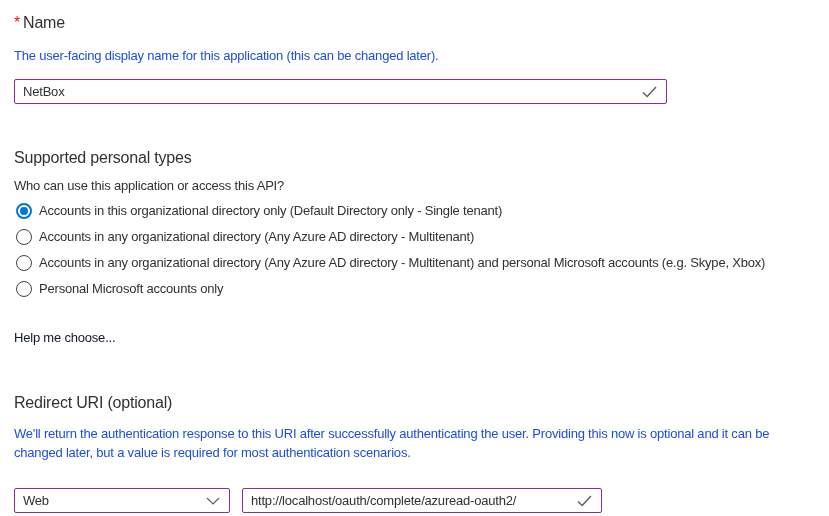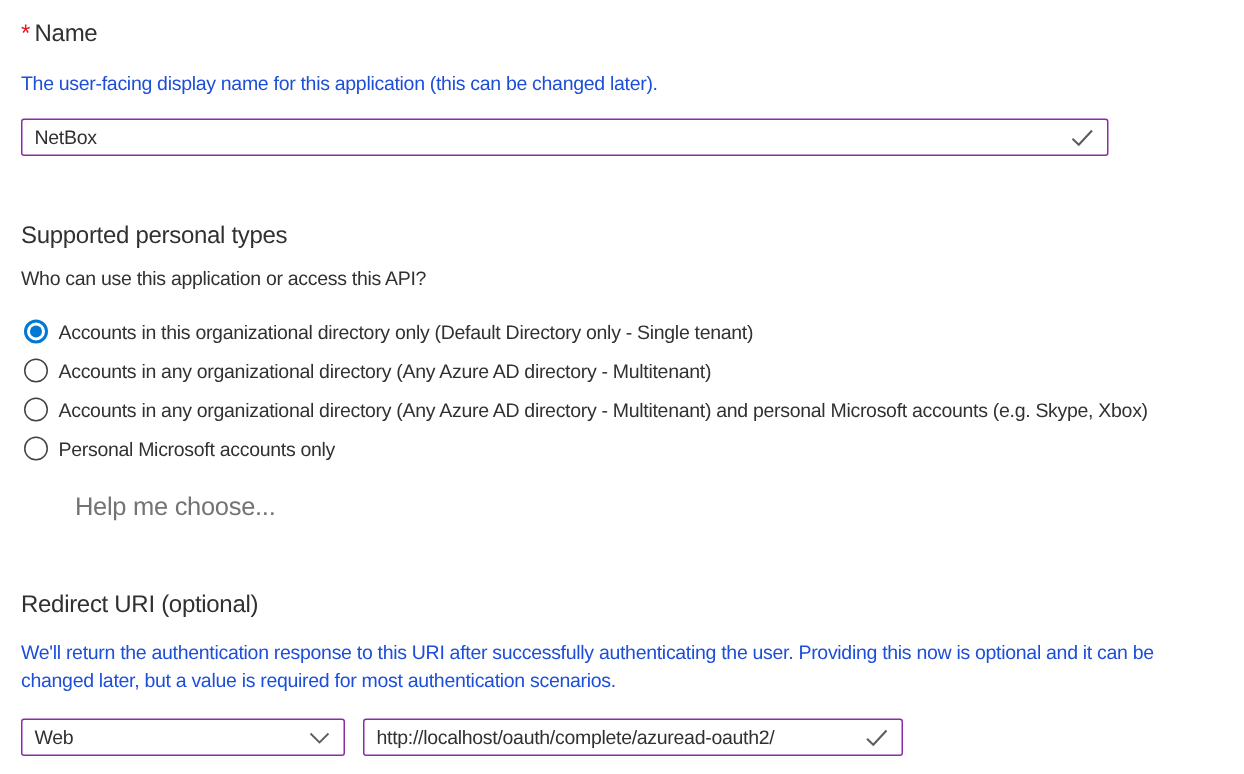--- a/index.html
+++ b/index.html
@@ -33,21 +33,21 @@
 
   .field-wrap {
     position: relative;
     height: 25px;
     border: 1px solid #8a2da5;
     border-radius: 2px;
     background: #fff;
     display: flex;
     align-items: center;
   }
-  .name-field-wrap { margin-top: 14px; width: 725px; }
+  .name-field-wrap { margin-top: 14px; width: 653px; }
 
   .text-input {
     border: none; outline: none;
     width: 100%; height: 100%;
     padding: 0 28px 0 8px;
     font-family: "Liberation Sans", "DejaVu Sans", sans-serif;
     font-size: 13px;
     color: #323130;
     letter-spacing: -0.2px;
     background: transparent;
@@ -61,21 +61,21 @@
   }
   .valid-icon svg, .chev-icon svg { display: block; }
 
   
   .accounts-title { margin-top: 43px; }
   .question { margin-top: 9px; font-size: 13px; line-height: 18px; }
 
   .radio-group { margin-top: 8px; }
   .radio-row {
     display: flex;
-    align-items: flex-end;
+    align-items: flex-start;
     height: 26px;
     cursor: pointer;
   }
   .radio-circle {
     flex: 0 0 auto;
     width: 16px; height: 16px;
     margin-left: 2px;
     border: 1px solid #424242;
     border-radius: 50%;
     background: #fff;
@@ -96,34 +96,33 @@
   .radio-label {
     margin-left: 7px;
     font-size: 13px;
     white-space: nowrap;
     color: #323130;
   }
 
   .help-link {
     display: inline-block;
     margin-top: 22px;
-    font-size: 17px;
+    font-size: 13px;
     line-height: 18px;
-    color: #737373;
+    color: #0f172a;
     text-decoration: none;
     cursor: pointer;
-    margin-left: 36px;
   }
 
   
   .redirect-title { margin-top: 45px; }
   .redirect-desc { margin-top: 11px; width: 801px; }
 
   .controls-row {
-    margin-top: 16px;
+    margin-top: 26px;
     display: flex;
     align-items: center;
   }
   .platform-select {
     width: 216px;
     height: 25px;
     border: 1px solid #8a2da5;
     border-radius: 2px;
     background: #fff;
     display: flex;

